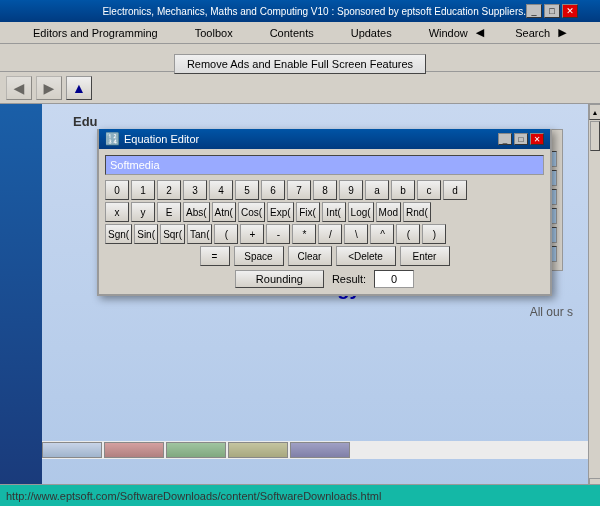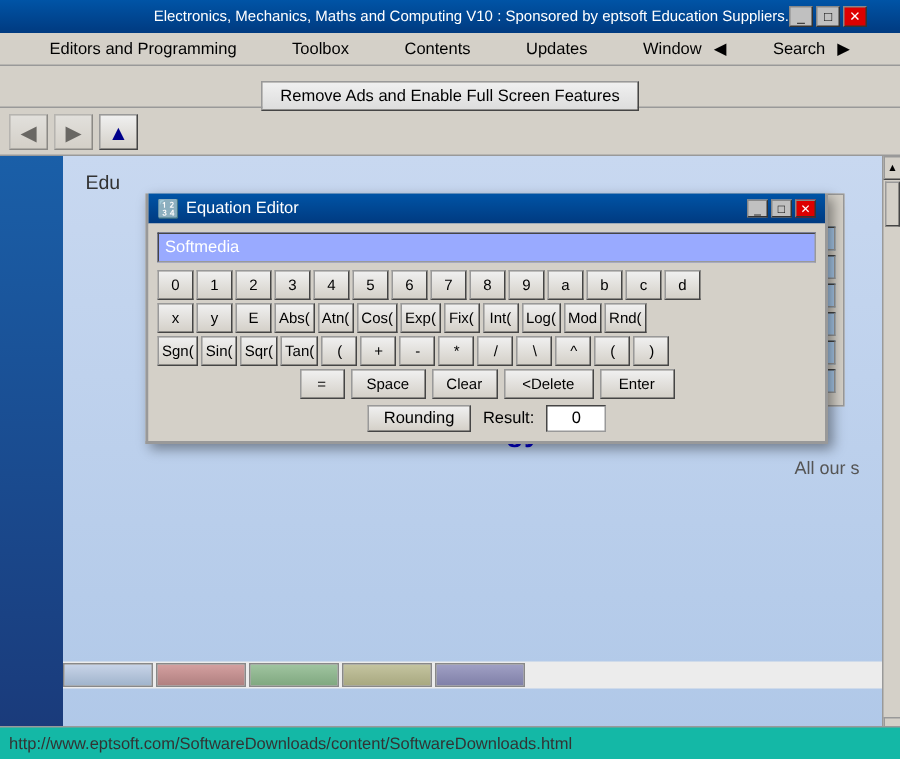--- a/index.html
+++ b/index.html
@@ -311,21 +311,21 @@
     #bottom-row {
       display: flex;
       align-items: center;
       gap: 8px;
       margin-top: 4px;
       justify-content: center;
     }
     #rounding-btn {
       background: linear-gradient(to bottom, #f0f0f0, #d4d0c8);
       border: 1px outset #999;
-      padding: 2px 10px;
+      padding: 2px 20px;
       font-size: 11px;
       cursor: pointer;
     }
     #result-label {
       font-size: 11px;
     }
     #result-input {
       width: 40px;
       height: 18px;
       border: 1px inset #999;
@@ -412,21 +412,21 @@
 
   <div id="scrollbar">
     <div class="scroll-btn">▲</div>
     <div class="scroll-thumb"></div>
     <div class="scroll-btn" style="position:absolute;bottom:0;">▼</div>
   </div>
 
   <div id="content-area">
     <div id="bg-content">
 
-      <div style="font-size:13px; font-weight:normal; color:#333; margin-bottom:120px;">Edu</div>
+      <div style="font-size:13px; font-weight:bold; color:#333; margin-bottom:120px;margin-left:16px;">Edu</div>
       <div style="font-size:20px; font-weight:bold; color:#0000cc; text-align:center; line-height:1.3;">
         <span>Also supplied as unlimited user educationa whiteboard technology from £499.95</span>
       </div>
       <div style="text-align:right; font-size:12px; color:#555; margin-top:4px;">All our s</div>
     </div>
 
     <div class="softhome-bar" style="bottom: 35px; left:0; right:0;">
       <div class="softhome-item"></div>
       <div class="softhome-item" style="background: linear-gradient(to bottom, #d4a0a0, #b08080);"></div>
       <div class="softhome-item" style="background: linear-gradient(to bottom, #a0c4a0, #80a880);"></div>

